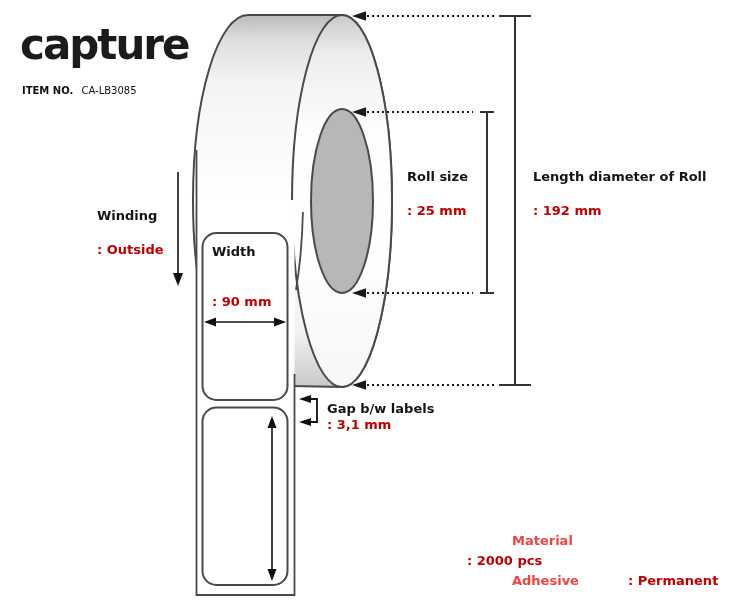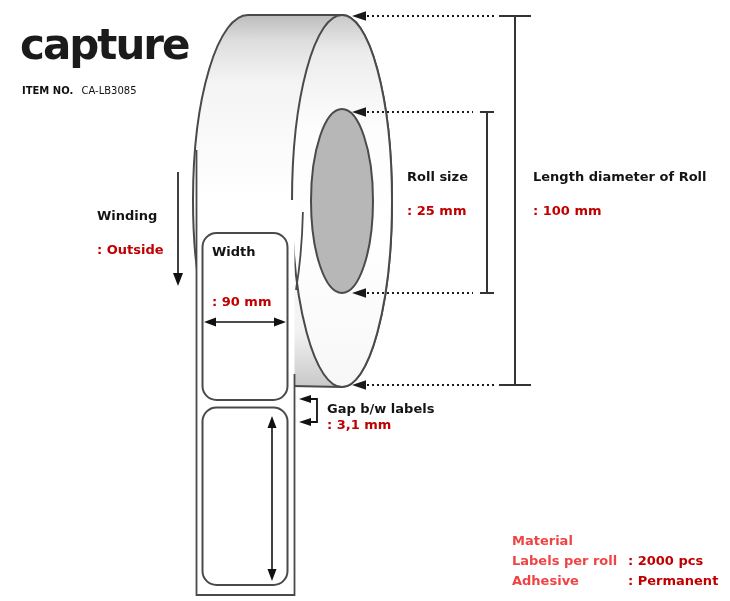--- a/index.html
+++ b/index.html
@@ -133,34 +133,33 @@
   </div>
 
 
   <div class="ann ann-core">
     <div>Roll size</div>
     <div class="val">: 25 mm</div>
   </div>
 
   <div class="ann ann-od">
     <div>Length diameter of Roll</div>
-    <div class="val">: 100 mm</div>
+    <div class="val">: 192 mm</div>
   </div>
 
   <div class="ann ann-gap">
     <div>Gap b/w labels</div>
     <div class="val">: 3,1 mm</div>
   </div>
 
   <div class="specs">
     <div class="spec-row">
       <div class="spec-label">Material</div>
     </div>
     <div class="spec-row">
-      <div class="spec-label">Labels per roll</div>
       <div class="spec-value">: 2000 pcs</div>
     </div>
     <div class="spec-row">
       <div class="spec-label">Adhesive</div>
       <div class="spec-value">: Permanent</div>
     </div>
   </div>
 
 </div>
 

